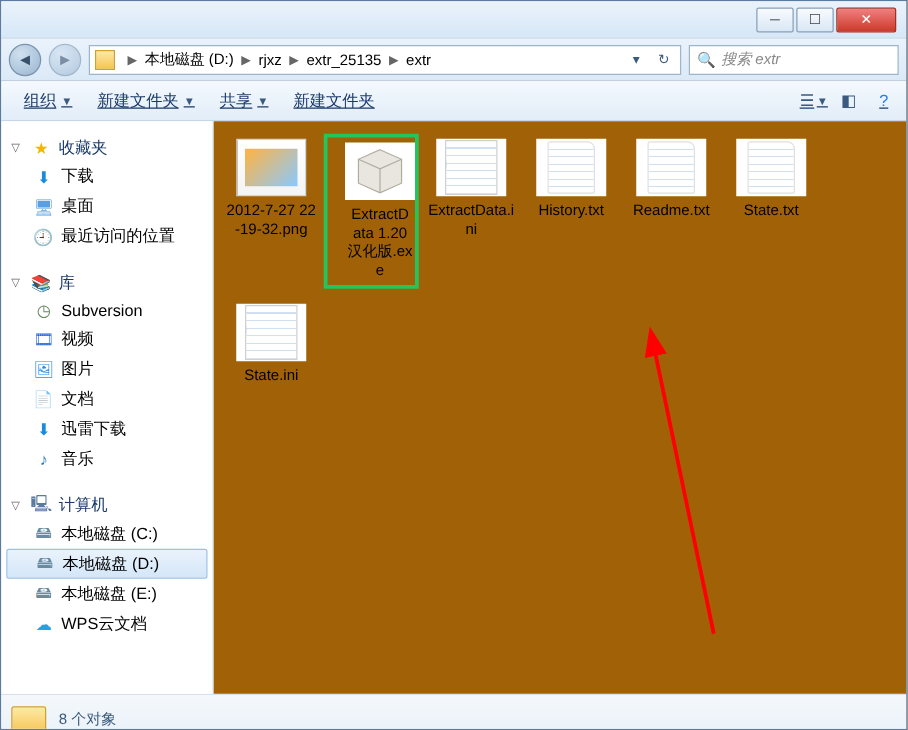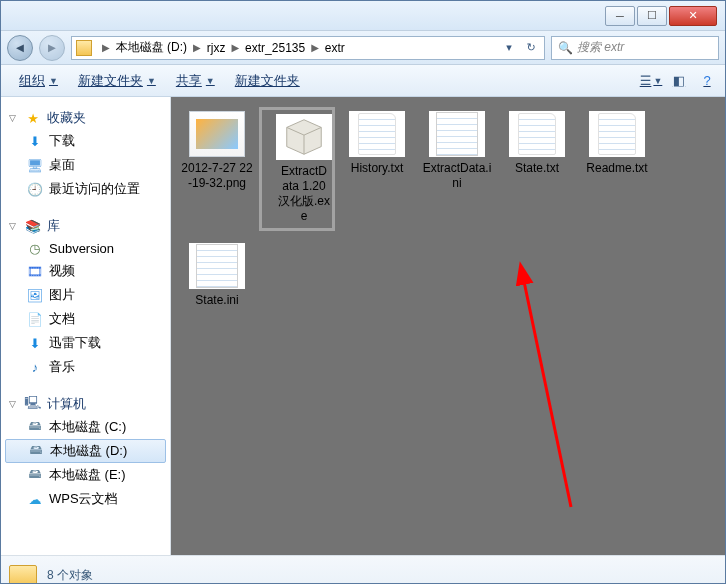--- a/index.html
+++ b/index.html
@@ -33,24 +33,24 @@
 .mainsplit { display:flex; height: calc(584px - 30px - 34px - 32px - 28px - 2px); }
 .sidebar { width: 170px; background:#fff; border-right:1px solid #d8e0e8; padding:10px 4px; font-size:13px; overflow:hidden; }
 .sgroup { margin-bottom: 14px; }
 .shdr { display:flex; align-items:center; gap:6px; padding:2px 4px; color:#1a3a6a; }
 .shdr .tri { font-size:9px; color:#666; width:10px;}
 .sitem { display:flex; align-items:center; gap:6px; padding:3px 4px 3px 22px; color:#000; }
 .sitem.sel { background: linear-gradient(#eaf3fc,#d4e6f8); border:1px solid #9cc0e6; border-radius:2px; padding-top:2px; padding-bottom:2px;}
 .sicon16 { width:16px; height:16px; display:inline-flex; align-items:center; justify-content:center; font-size:13px; }
 .i-star{ color:#f4b400;} .i-dl{ color:#1a8ae0;} .i-desk{ color:#5aa0e0;} .i-recent{ color:#6a8aa0;} .i-lib{ color:#4a7ac0;} .i-svn{ color:#6a8a60;} .i-vid{ color:#2a6ae0;} .i-pic{ color:#2a8ae0;} .i-doc{ color:#6a8aa0;} .i-xl{ color:#1a8ae0;} .i-music{ color:#2a7ac0;} .i-comp{ color:#5a7aa0;} .i-drv{ color:#6a8aa0;} .i-cloud{ color:#2aa0e0;}
 
-.filepane { flex:1; background:#737373; padding: 10px 8px; position:relative; }
+.filepane { flex:1; background:#a16207; padding: 10px 8px; position:relative; }
 .filegrid { display:flex; flex-wrap:wrap; align-content:flex-start; gap: 8px 4px; }
 .fileitem { width: 76px; display:flex; flex-direction:column; align-items:center; text-align:center; font-size:12px; padding:4px 2px; }
-.fileitem.hl { border:3px solid #a3a3a3;padding-left:16px; }
+.fileitem.hl { border:3px solid #22c55e;padding-left:16px; }
 .fileitem .thumb { width:56px; height:46px; margin-bottom:4px; display:flex; align-items:center; justify-content:center; border:1px solid #ccd4dc; background:#fff; }
 .fileitem .thumb.img { background:linear-gradient(#fff,#f4f4f4); }
 .fileitem .thumb.img::after{ content:""; width:42px; height:30px; background:linear-gradient(135deg,#ffb340,#8ac9ff); }
 .fileitem .thumb.spi::after, .fileitem .thumb.txt::after { content:""; width:36px; height:40px; background:linear-gradient(#fff,#f8f8f8); border:1px solid #e0e0e0; }
 .fileitem .thumb.txt { border:none; }
 .fileitem .thumb.txt::after { background:repeating-linear-gradient(#fff,#fff 5px,#d0e0f0 5px,#d0e0f0 6px); border-radius:2px 6px 2px 2px; }
 .fileitem .thumb.exe { border:none; }
 .fileitem .thumb.exe svg { width:46px; height:44px; }
 .fileitem .thumb.ini { border:none; }
 .fileitem .thumb.ini::after { content:""; width:40px; height:42px; background:repeating-linear-gradient(#fff,#fff 5px,#d0e0f0 5px,#d0e0f0 6px); border:1px solid #d0d0d0; position:relative; }
@@ -208,36 +208,36 @@
         <div class="thumb exe">
           <svg viewBox="0 0 48 44">
               <polygon points="24,4 42,12 42,32 24,40 6,32 6,12" fill="#e8e6de" stroke="#b0aca0"></polygon>
               <polyline points="6,12 24,20 42,12" fill="none" stroke="#b0aca0"></polyline>
               <line x1="24" y1="20" x2="24" y2="40" stroke="#b0aca0"></line>
             </svg>
         </div>
         <div class="label">ExtractData 1.20 汉化版.exe</div>
       </div>
       <div class="fileitem">
-        <div class="thumb txt"></div>
-        <div class="label">History.txt</div>
-      </div>
-      <div class="fileitem">
         <div class="thumb ini">
             <span class="gear"></span>
           </div>
         <div class="label">ExtractData.ini</div>
       </div>
       <div class="fileitem">
         <div class="thumb txt"></div>
-        <div class="label">State.txt</div>
+        <div class="label">History.txt</div>
       </div>
       <div class="fileitem">
         <div class="thumb txt"></div>
         <div class="label">Readme.txt</div>
+      </div>
+      <div class="fileitem">
+        <div class="thumb txt"></div>
+        <div class="label">State.txt</div>
       </div>
       <div class="fileitem">
         <div class="thumb ini">
             <span class="gear"></span>
           </div>
         <div class="label">State.ini</div>
       </div>
     </div>
 
     <svg class="arrow-svg" viewBox="0 0 80 260">

